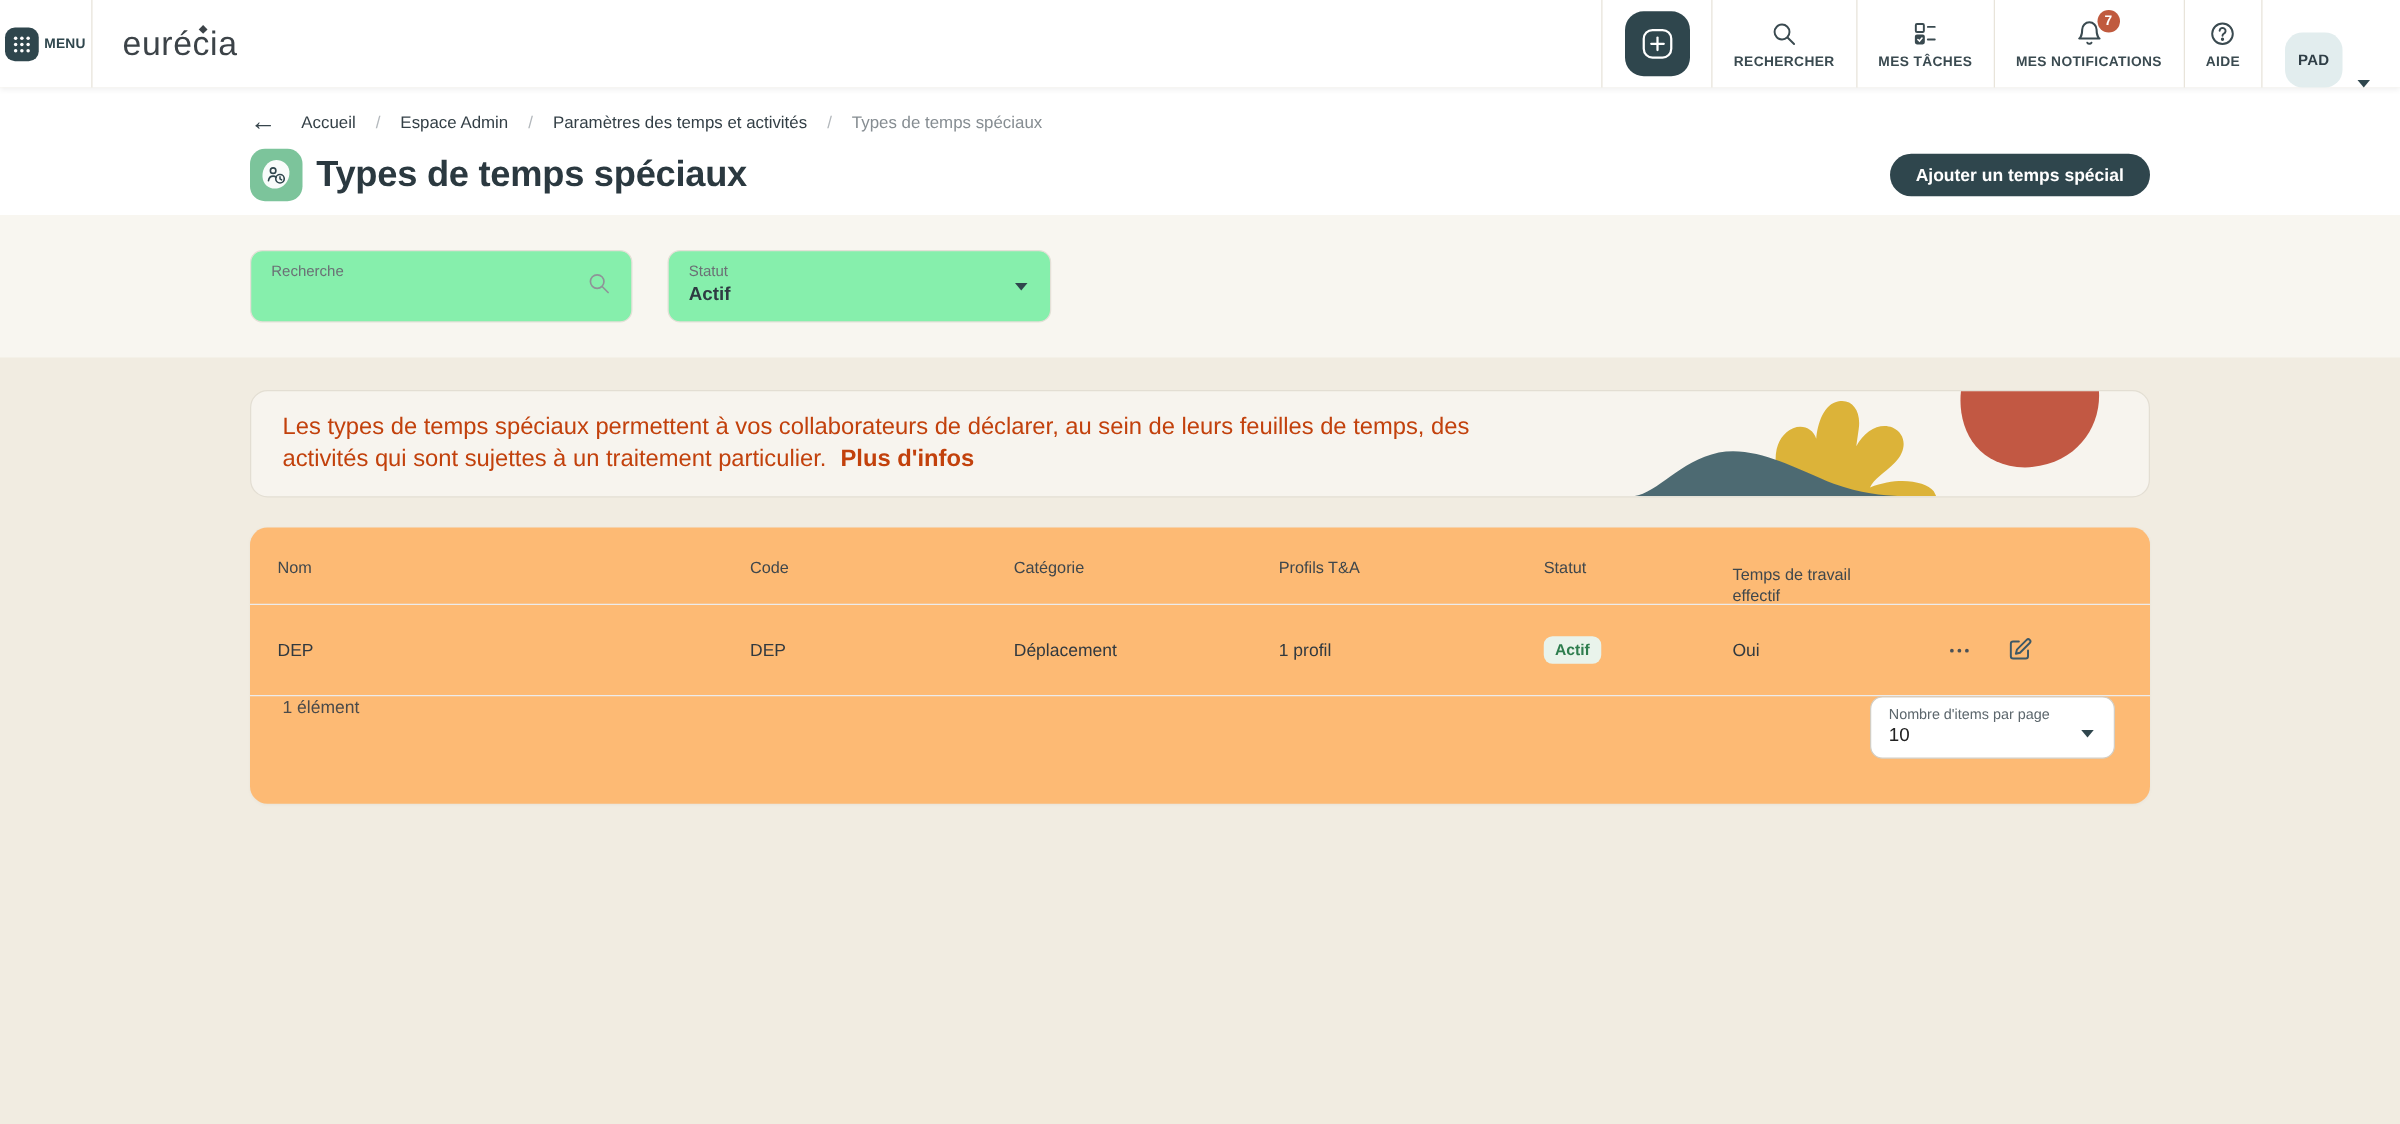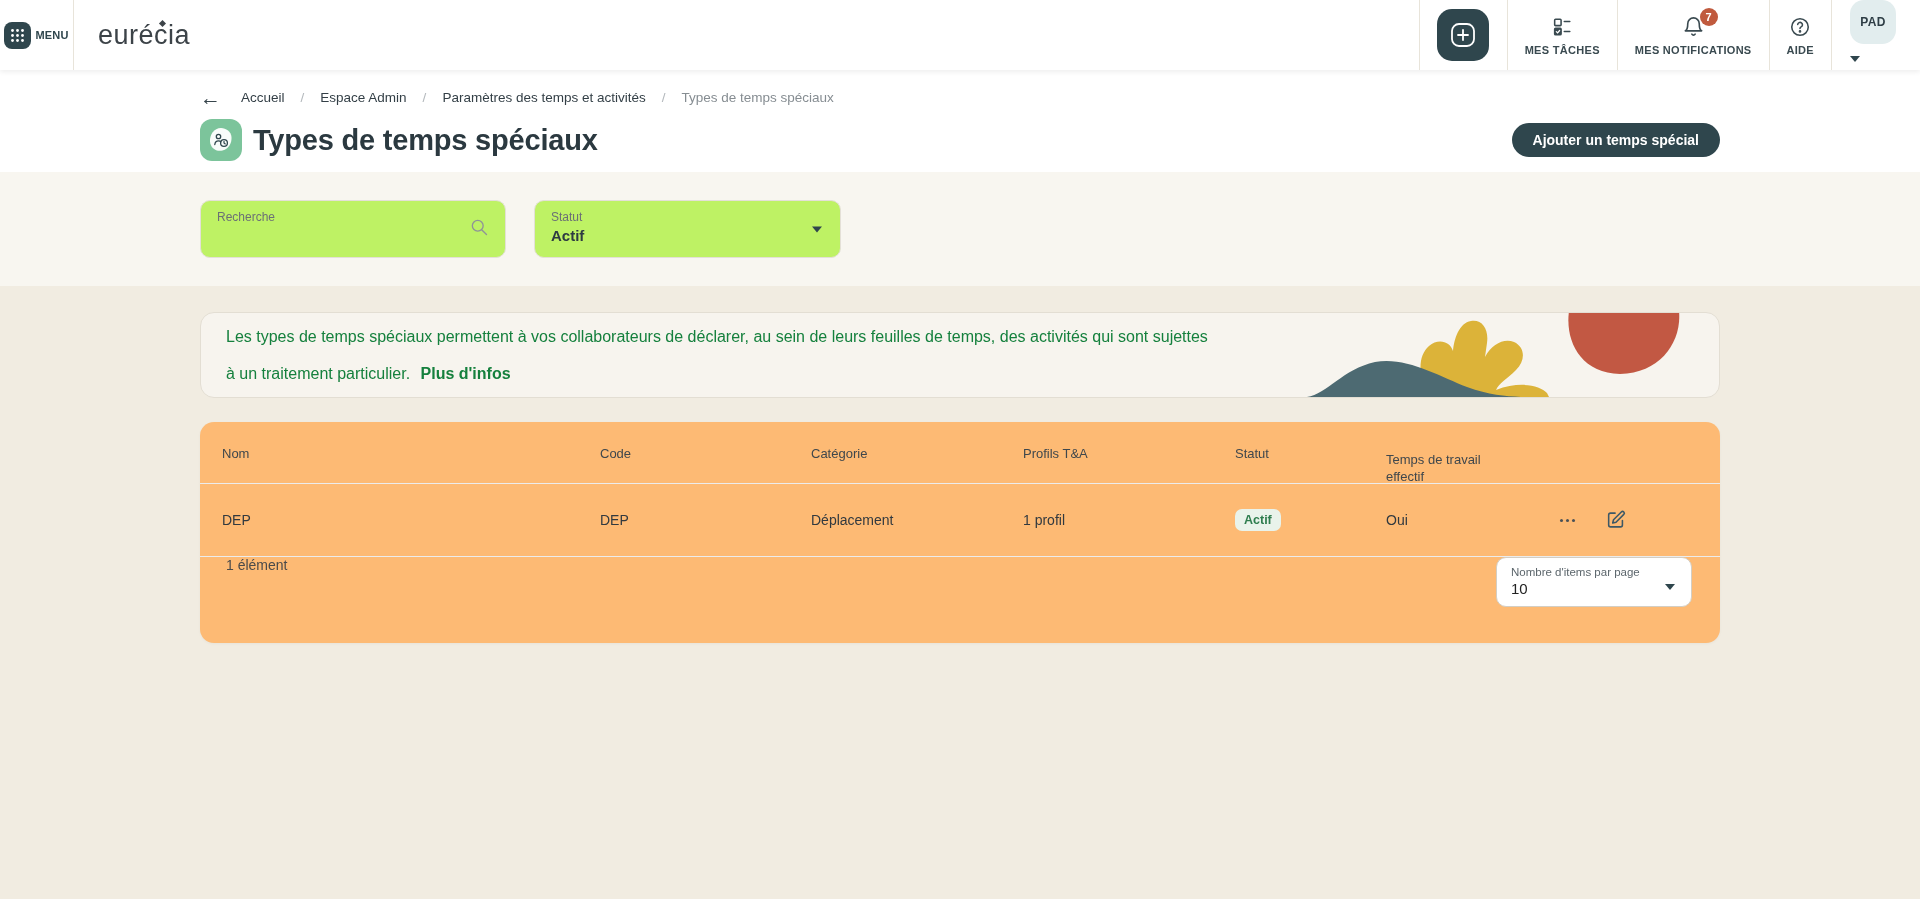--- a/index.html
+++ b/index.html
@@ -23,22 +23,22 @@
              align-items:center; justify-content:center; gap:5px; cursor:pointer; padding:0 17px; }
   .tb-cell .lbl { font-size:11px; font-weight:600; color:#3a4a50; letter-spacing:.3px; white-space:nowrap; }
   .quick-add-cell { width:88px; border-left:1px solid #e8e4da; display:flex;
                     align-items:center; justify-content:center; }
   .squircle-btn { width:52px; height:52px; border-radius:15px; background:#2f464d; border:none;
                   display:flex; align-items:center; justify-content:center; cursor:pointer; }
   .icon-slot { height:24px; display:flex; align-items:center; justify-content:center; position:relative; }
   .badge { position:absolute; top:-7px; right:-13px; min-width:18px; height:18px; border-radius:50%;
            background:#c05a3e; color:#fff; font-size:11px; font-weight:700;
            display:flex; align-items:center; justify-content:center; }
-  .avatar-cell { border-left:1px solid #e8e4da; display:flex; flex-direction:column;
-                 align-items:flex-start; gap:12px; padding:0 24px 0 18px; cursor:pointer; }
+  .avatar-cell { border-left:1px solid #e8e4da; display:flex; 
+                 align-items:flex-end; gap:12px; padding:0 24px 0 18px; cursor:pointer; }
   .avatar-chip { width:46px; height:44px; border-radius:14px; background:#e2edee;
                  display:flex; align-items:center; justify-content:center;
                  font-size:12px; font-weight:700; color:#2f3e46; letter-spacing:.3px; }
   .caret-down { width:0; height:0; border-left:5px solid transparent; border-right:5px solid transparent;
                 border-top:6px solid #2f464d; }
 
   
   .white-section { background:#fff; height:102px; padding:0 200px; }
   .breadcrumb-row { display:flex; align-items:center; padding-top:17px; gap:14px; }
   .back-arrow { font-size:21px; color:#37454c; cursor:pointer; line-height:1; margin-right:6px; }
@@ -50,36 +50,36 @@
   .title-icon { width:42px; height:42px; border-radius:12px; background:#7cc49b;
                 display:flex; align-items:center; justify-content:center; flex:0 0 auto; }
   .page-title { font-size:29px; font-weight:700; color:#2b3940; margin-left:11px; letter-spacing:-.2px; }
   .title-row .spacer { flex:1; }
   .add-btn { height:34px; padding:0 21px; border:none; border-radius:17px; background:#2f464d;
              color:#fff; font-family:"Liberation Sans",sans-serif; font-size:14px; font-weight:700;
              cursor:pointer; }
 
   
   .filter-strip { background:#f8f6f0; height:114px; padding:28px 200px 0; display:flex; gap:28px; }
-  .filter-card { background:#bef264; border:1px solid #e4e0d7; border-radius:10px; height:58px;
+  .filter-card { background:#86efac; border:1px solid #e4e0d7; border-radius:10px; height:58px;
                  position:relative; padding:9px 16px 0; }
   .search-card { width:306px; }
   .status-card { width:307px; cursor:pointer; }
   .filter-label { font-size:12px; color:#6b7075; display:block; }
   .search-card input { border:none; outline:none; width:230px; font-size:15px; margin-top:2px;
                        font-family:"Liberation Sans",sans-serif; color:#2e3b42; background:transparent; }
   .search-glyph { position:absolute; right:16px; top:50%; transform:translateY(-50%); }
   .status-value { font-size:15px; font-weight:700; color:#2e3b42; margin-top:3px; }
   .filter-caret { position:absolute; right:18px; top:50%; transform:translateY(-42%); }
 
   
   .main { padding:26px 200px 0; }
   .banner { position:relative; height:86px; background:#f7f4ee; border:1px solid #e3ded3;
             border-radius:14px; overflow:hidden; display:flex; align-items:center; }
-  .banner-text { padding-left:25px; max-width:1010px; font-size:16px; line-height:37px; color:#15803d; }
+  .banner-text { padding-left:25px; max-width:1010px; font-size:19px; line-height:26px; color:#c2410c; }
   .banner-link { font-weight:700; cursor:pointer; margin-left:6px; }
   .banner-art { position:absolute; right:0; bottom:0; height:86px; }
 
   .table-card { margin-top:24px; background:#fdba74; border-radius:14px;
                 box-shadow:0 1px 3px rgba(0,0,0,.04); overflow:hidden; }
   .t-row { display:grid; grid-template-columns:378px 211px 212px 212px 151px 172px 1fr;
            align-items:center; padding-left:22px; }
   .t-head { height:62px; border-bottom:1px solid #ececec; }
   .t-head .th { font-size:13px; font-weight:500; color:#3f474c; }
   .th-wrap { max-width:118px; line-height:17px;margin-top:29px; }
@@ -138,20 +138,29 @@
       <span style="display:flex">
         <svg width="26" height="26" viewBox="0 0 26 26" fill="none" stroke="#ffffff" stroke-width="1.8" stroke-linecap="round">
           <rect x="2" y="2" width="22" height="22" rx="7"></rect>
           <line x1="13" y1="8" x2="13" y2="18"></line>
             <line x1="8" y1="13" x2="18" y2="13"></line>
         </svg>
       </span>
     </button>
   </div>
 
+  <div class="tb-cell">
+    <div class="icon-slot">
+      <svg width="22" height="22" viewBox="0 0 24 24" fill="none" stroke="#3a4a50" stroke-width="1.7" stroke-linecap="round">
+        <circle cx="10.5" cy="10.5" r="6.5"></circle>
+          <line x1="15.5" y1="15.5" x2="21" y2="21"></line>
+      </svg>
+    </div>
+    <span class="lbl">RECHERCHER</span>
+  </div>
 
   <div class="tb-cell">
     <div class="icon-slot">
       <svg width="22" height="22" viewBox="0 0 24 24" fill="none" stroke="#3a4a50" stroke-width="1.7" stroke-linecap="round">
         <rect x="4" y="3.5" width="7" height="7" rx="1"></rect>
         <line x1="14.5" y1="6" x2="20.5" y2="6"></line>
         <rect x="4" y="13.5" width="7" height="7" rx="1" fill="#3a4a50"></rect>
         <path d="M5.8 17l1.4 1.4 2.2-2.6" stroke="#ffffff" stroke-width="1.4" fill="none"></path>
         <line x1="14.5" y1="17" x2="20.5" y2="17"></line>
       </svg>

